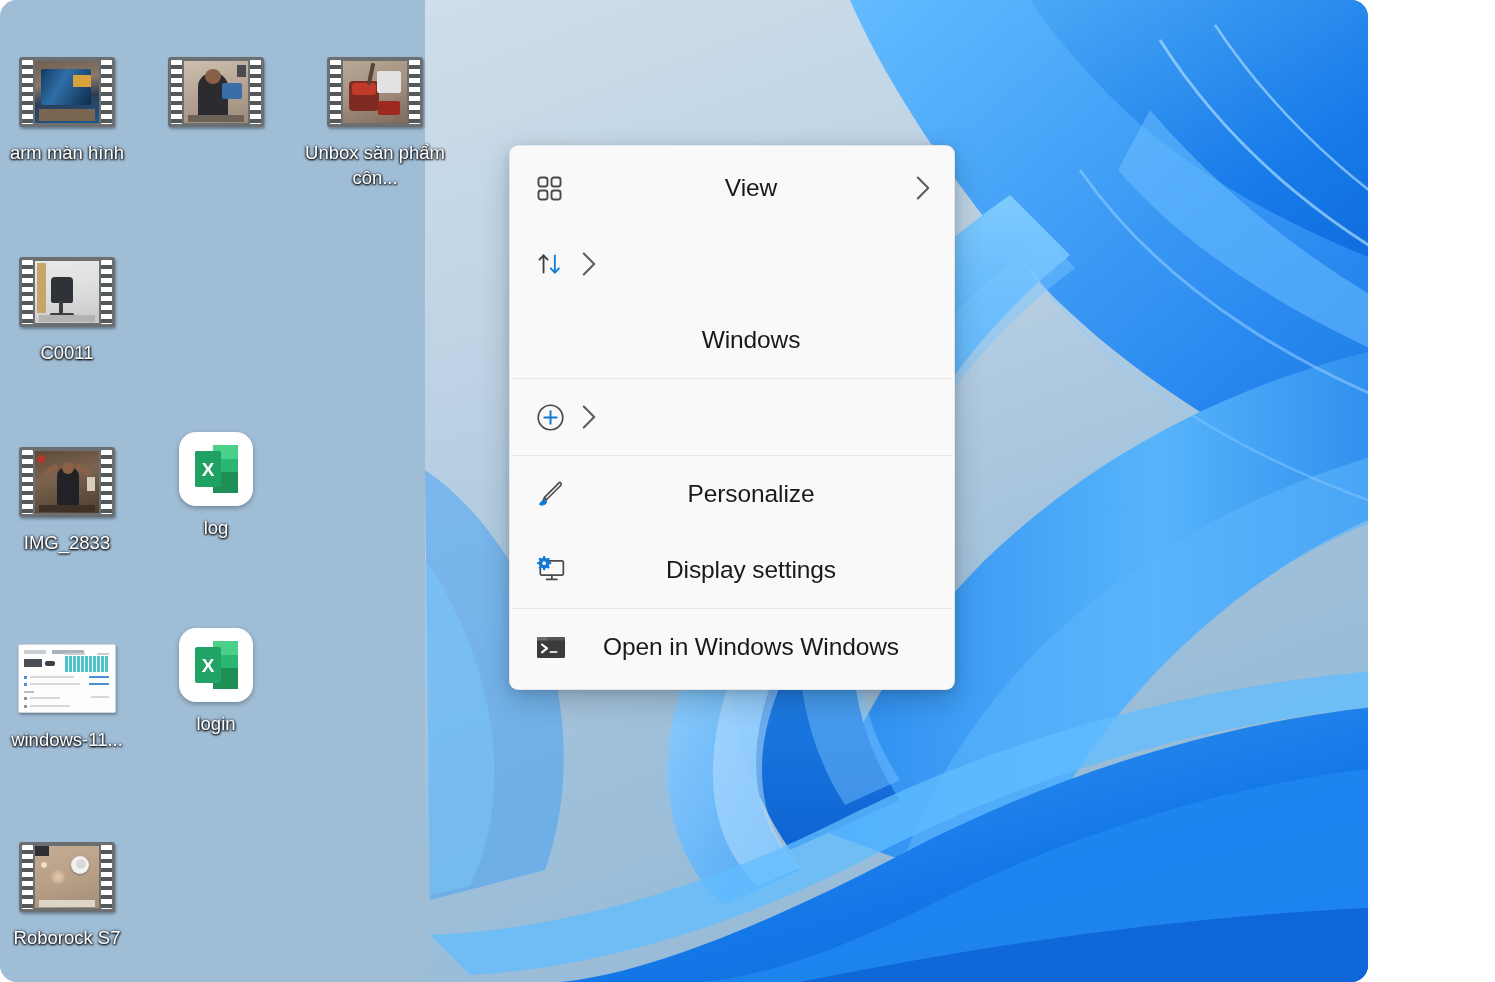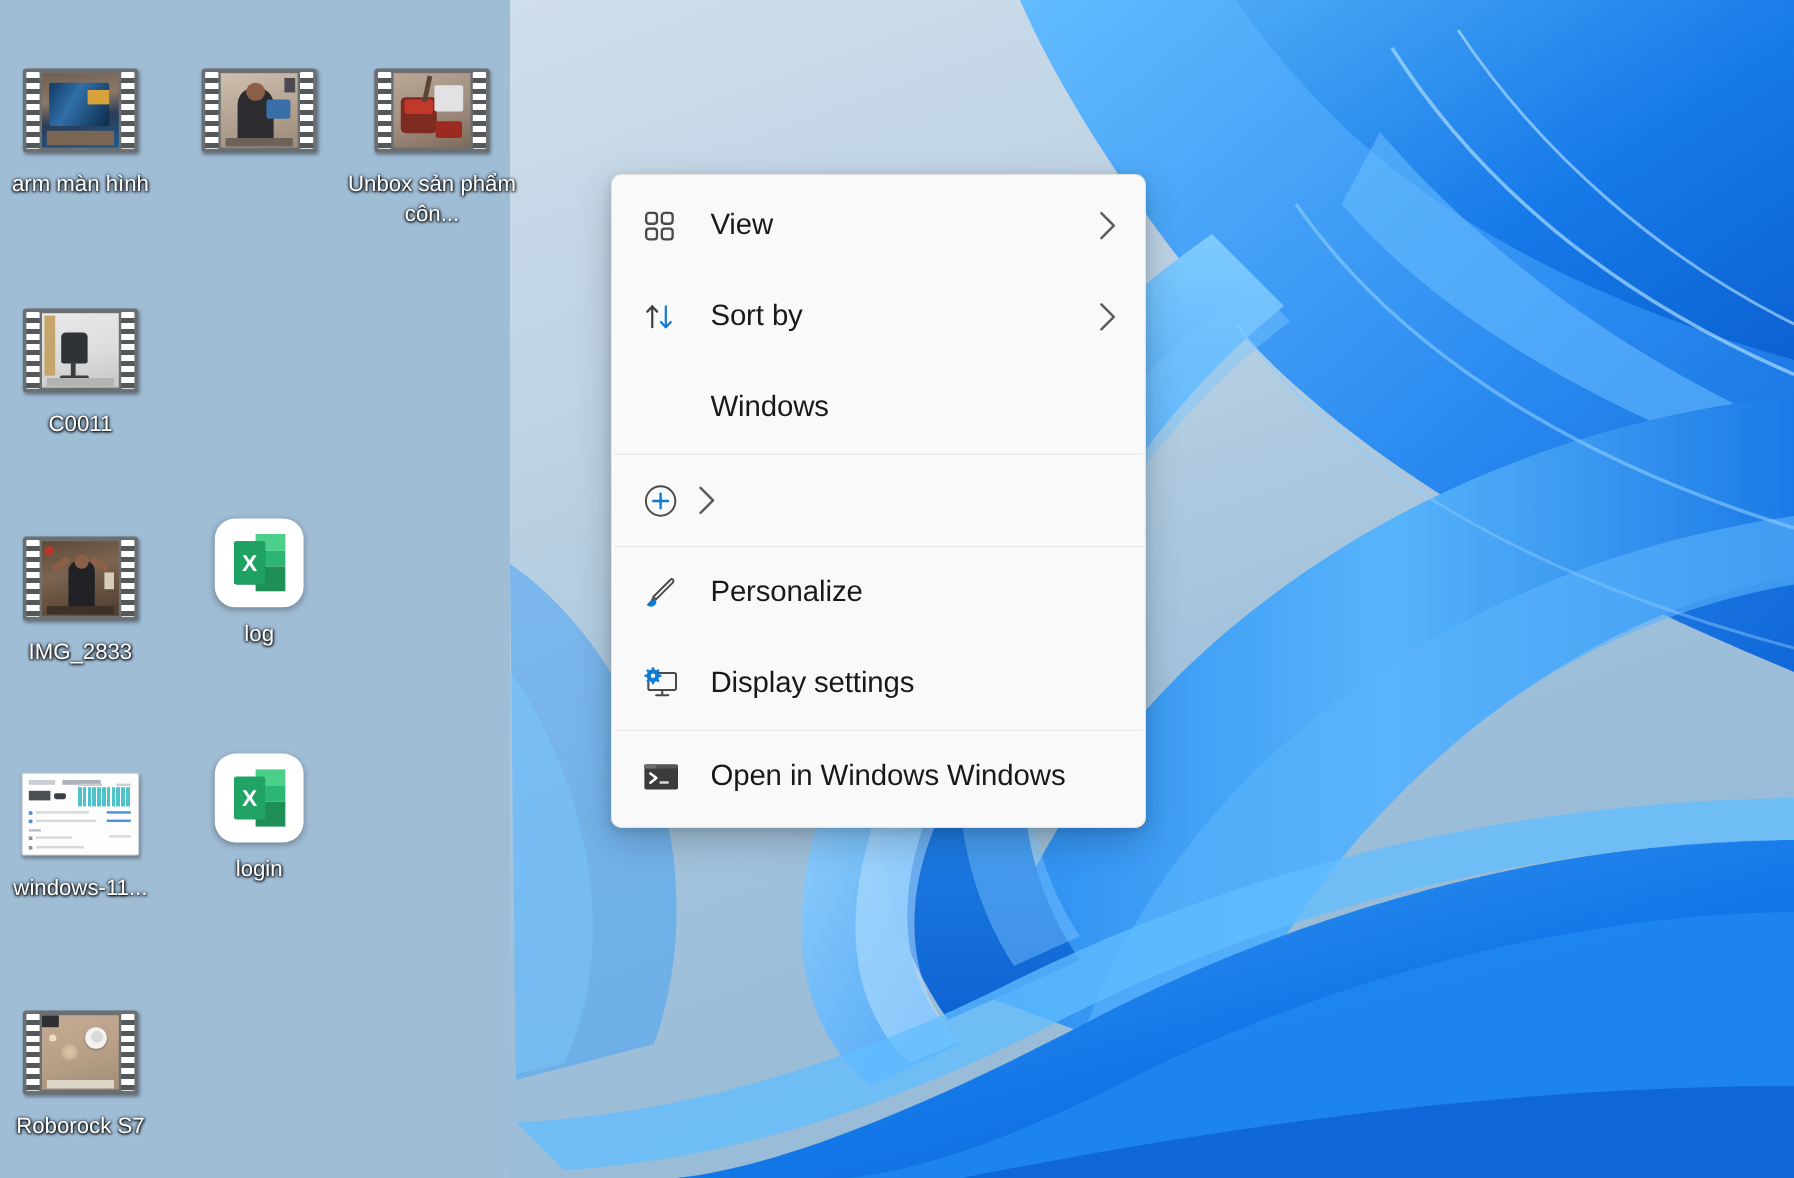--- a/index.html
+++ b/index.html
@@ -6,24 +6,25 @@
     margin: 0;
     padding: 0;
     width: 1495px;
     height: 982px;
     overflow: hidden;
     font-family: "Liberation Sans", sans-serif;
   }
 
   #desktop {
     position: relative;
-    width: 1495px;
+    width: 1368px;
     height: 982px;
     overflow: hidden;
     background: #a0bdd6;
+    border-radius: 17px;
   }
 
   
   #wallpaper {
     position: absolute;
     inset: 0;
     overflow: hidden;
   }
   .wp-sky {
     position: absolute;
@@ -128,21 +129,21 @@
     width: 446px;
     background: #f9f9f9;
     border: 1px solid rgba(0,0,0,.08);
     border-radius: 9px;
     box-shadow: 0 10px 30px rgba(0,0,0,.20), 0 2px 8px rgba(0,0,0,.12);
     z-index: 40;
     padding: 4px 0 4px 0;
     box-sizing: border-box;
     overflow: hidden;
   }
-  .menu-group { padding: 0; }
+  .menu-group { padding: 0; text-align: center; }
   .menu-item {
     height: 76px;
     display: flex;
     align-items: center;
     padding: 0 18px 0 26px;
     cursor: default;
     position: relative;
     box-sizing: border-box;
   }
   .mi-icon {
@@ -261,21 +262,21 @@
           <div style="position:absolute;left:14px;top:12px;width:30px;height:46px;background:#2b2b30;border-radius:14px 14px 0 0;"></div>
           <div style="position:absolute;left:21px;top:8px;width:16px;height:15px;background:#8a5f47;border-radius:50%;"></div>
           <div style="position:absolute;right:6px;top:22px;width:20px;height:16px;background:#3a6ea8;border-radius:2px;"></div>
           <div style="position:absolute;right:2px;top:4px;width:9px;height:12px;background:#4a4a50;"></div>
           <div style="position:absolute;left:4px;bottom:1px;right:4px;height:7px;background:#6d6257;"></div>
         </div>
       </div>
     </div>
   </div>
 
-  <div class="icon-cell" style="left:285px;top:55px;">
+  <div class="icon-cell" style="left:300px;top:55px;">
     <div class="icon-art">
       <div class="film">
         <div class="film-inner" style="background:linear-gradient(160deg,#b8a894 0%,#a39080 50%,#7d6a5a 100%);">
           <div style="position:absolute;left:6px;top:20px;width:30px;height:30px;background:#7e2b22;border-radius:4px;"></div>
           <div style="position:absolute;left:9px;top:22px;width:24px;height:12px;background:#c0392b;border-radius:3px;"></div>
           <div style="position:absolute;right:6px;top:10px;width:24px;height:22px;background:#e2e2e4;border-radius:2px;"></div>
           <div style="position:absolute;right:7px;bottom:8px;width:22px;height:14px;background:#9c2a20;border-radius:2px;"></div>
           <div style="position:absolute;left:26px;top:2px;width:4px;height:22px;background:#5a4436;transform:rotate(12deg);"></div>
         </div>
       </div>
@@ -413,21 +414,20 @@
 
       <div class="menu-item">
         <span class="mi-icon">
           <svg width="28" height="28" viewBox="0 0 26 26" fill="none">
             <path d="M7 21 V5" stroke="#3d3d3d" stroke-width="1.7" stroke-linecap="round"></path>
             <path d="M3.2 9 L7 5 L10.8 9" stroke="#3d3d3d" stroke-width="1.7" stroke-linecap="round" stroke-linejoin="round"></path>
             <path d="M17.5 5 V21" stroke="#0f7bd4" stroke-width="1.7" stroke-linecap="round"></path>
             <path d="M13.7 17 L17.5 21 L21.3 17" stroke="#0f7bd4" stroke-width="1.7" stroke-linecap="round" stroke-linejoin="round"></path>
           </svg>
         </span>
-        <span class="mi-label">Sort by</span>
         <span class="mi-chev">
           <svg width="16" height="26" viewBox="0 0 12 20" fill="none">
             <path d="M2 2 L10 10 L2 18" stroke="#5c5c5c" stroke-width="1.6" stroke-linecap="round" stroke-linejoin="round"></path>
           </svg>
         </span>
       </div>
 
       <div class="menu-item">
         <span class="mi-icon"></span>
         <span class="mi-label">Windows</span>

